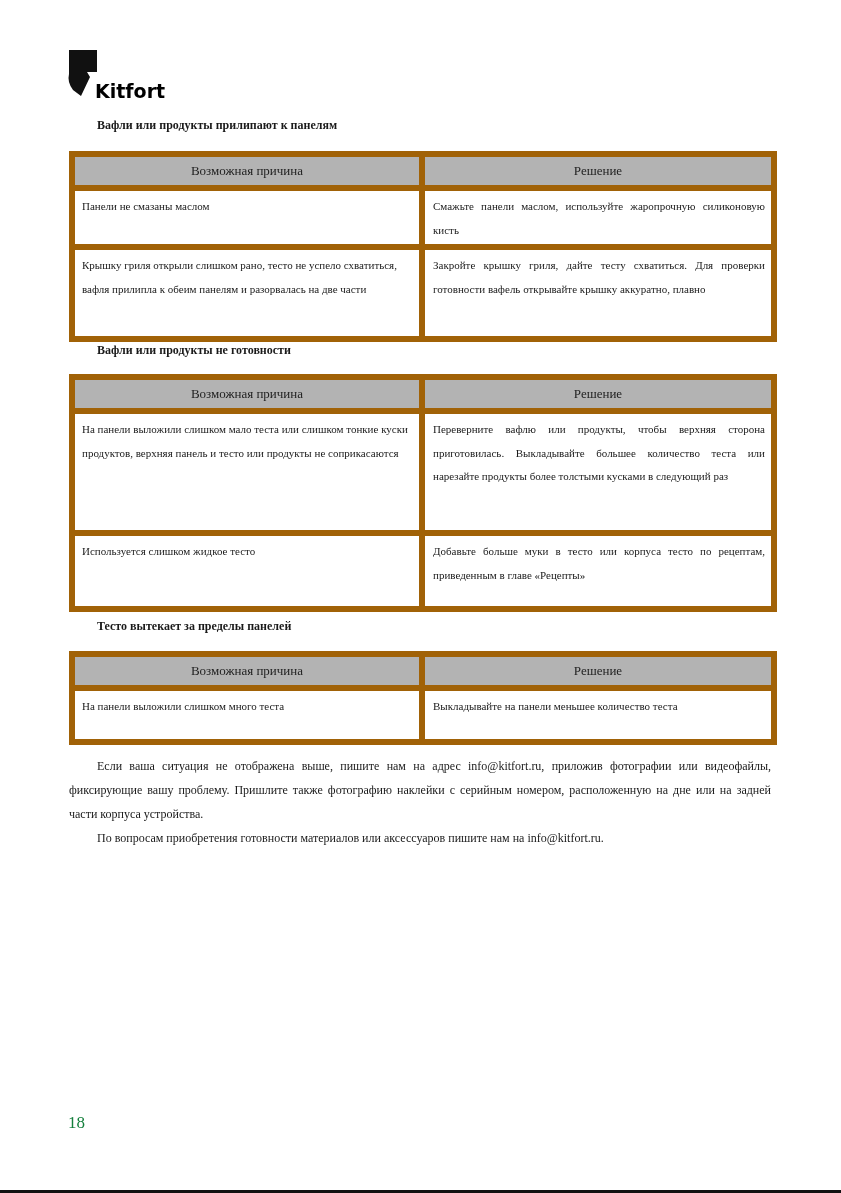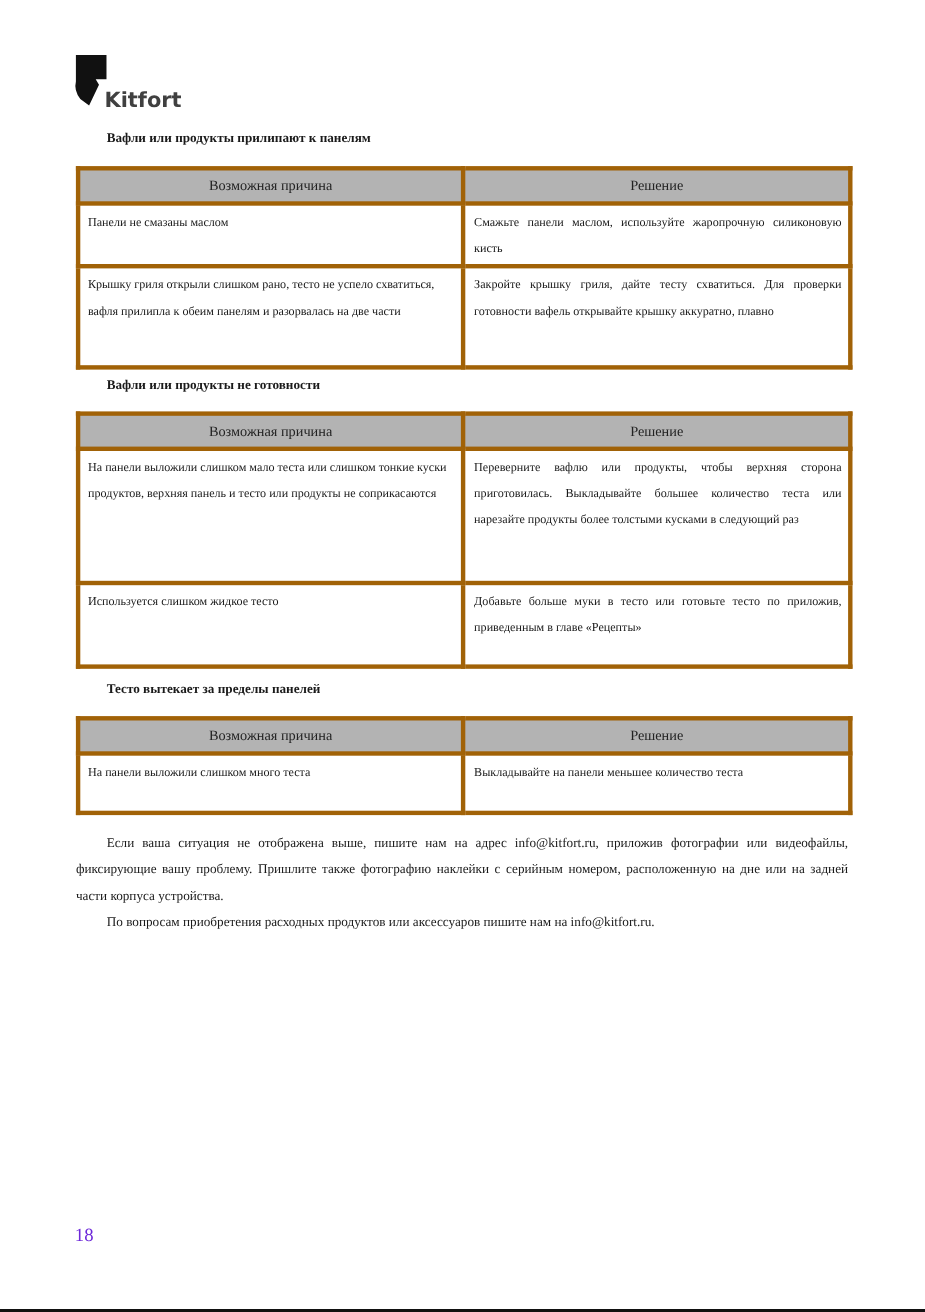--- a/index.html
+++ b/index.html
@@ -1,32 +1,32 @@
 <!DOCTYPE html>
 <html><head>
 <meta charset="utf-8">
 <style>
   html, body { margin: 0; padding: 0; background: #ffffff; }
   body { width: 841px; height: 1193px; position: relative; overflow: hidden;
          font-family: "Liberation Serif", "DejaVu Serif", serif; color: #1a1a1a; }
   .logo { position: absolute; left: 67px; top: 50px; width: 110px; height: 50px; }
   .logo svg { position: absolute; left: 0; top: 0; }
   .logo-text { position: absolute; left: 28px; top: 30px; font-family: "DejaVu Sans", "Liberation Sans", sans-serif;
-               font-weight: bold; font-size: 19px; letter-spacing: 0px; color: #404040; text-align: right; }
+               font-weight: bold; font-size: 19px; letter-spacing: 0px; color: #000000; text-align: right; }
   .section-title { position: absolute; left: 97px; font-weight: bold; font-size: 12px; }
   table.ts { position: absolute; left: 69px; width: 702px; border-collapse: collapse; table-layout: fixed; }
-  table.ts th, table.ts td { border: 4px solid #a16207; vertical-align: top; }
+  table.ts th, table.ts td { border: 6px solid #a16207; vertical-align: top; }
   table.ts th { background: #b3b3b3; font-weight: normal; font-size: 13px; height: 28px; padding: 0; text-align: center; vertical-align: middle; color: #222; }
   table.ts td { font-size: 11px; line-height: 23.5px; padding: 4px 6px 2px 7px; }
   table.ts td.sol { text-align: justify; padding-left: 8px; padding-right: 6px; }
   col.c1 { width: 350px; }
   col.c2 { width: 352px; }
   .para { position: absolute; left: 69px; width: 702px; font-size: 12px; line-height: 24px; text-align: justify; }
   .para p { margin: 0; text-indent: 28px; }
-  .page-num { position: absolute; left: 68px; top: 1113px; font-size: 17px; color: #6d28d9; }
+  .page-num { position: absolute; left: 68px; top: 1113px; font-size: 17px; color: #15803d; }
   .bottom-rule { position: absolute; left: 0; top: 1190px; width: 841px; height: 3px; background: #111; }
 </style>
 </head>
 <body>
 
 <div class="logo">
   <svg width="30" height="50" viewBox="0 0 30 50">
     <path d="M2 0 H30 V22 H20 L23 27 L14 46 L6 40 Q0 32 2 24 Z" fill="#111"></path>
   </svg>
   <span class="logo-text">Kitfort</span>
@@ -64,21 +64,21 @@
       <tr>
     <th>Возможная причина</th>
     <th>Решение</th>
   </tr>
   <tr style="height:122px;">
     <td>На панели выложили слишком мало теста или слишком тонкие куски продуктов, верхняя панель и тесто или продукты не соприкасаются</td>
     <td class="sol">Переверните вафлю или продукты, чтобы верхняя сторона приготовилась. Выкладывайте большее количество теста или нарезайте продукты более толстыми кусками в следующий раз</td>
   </tr>
   <tr style="height:76px;">
     <td>Используется слишком жидкое тесто</td>
-    <td class="sol">Добавьте больше муки в тесто или готовьте тесто по приложив, приведенным в главе «Рецепты»</td>
+    <td class="sol">Добавьте больше муки в тесто или корпуса тесто по рецептам, приведенным в главе «Рецепты»</td>
   </tr>
 </tbody>
   </table>
 
 <div class="section-title" style="top:619px;">Тесто вытекает за пределы панелей</div>
 <table class="ts" style="top:651px;">
   <colgroup>
       <col class="c1">
       <col class="c2">
     </colgroup>
@@ -89,17 +89,17 @@
   </tr>
   <tr style="height:54px;margin-left:35px;">
     <td>На панели выложили слишком много теста</td>
     <td class="sol">Выкладывайте на панели меньшее количество теста</td>
   </tr>
 </tbody>
   </table>
 
 <div class="para" style="top:754px;">
   <p>Если ваша ситуация не отображена выше, пишите нам на адрес info@kitfort.ru, приложив фотографии или видеофайлы, фиксирующие вашу проблему. Пришлите также фотографию наклейки с серийным номером, расположенную на дне или на задней части корпуса устройства.</p>
-  <p>По вопросам приобретения расходных продуктов или аксессуаров пишите нам на info@kitfort.ru.</p>
+  <p>По вопросам приобретения готовности материалов или аксессуаров пишите нам на info@kitfort.ru.</p>
 </div>
 
 <div class="page-num">18</div>
 <div class="bottom-rule"></div>
 
 </body></html>

